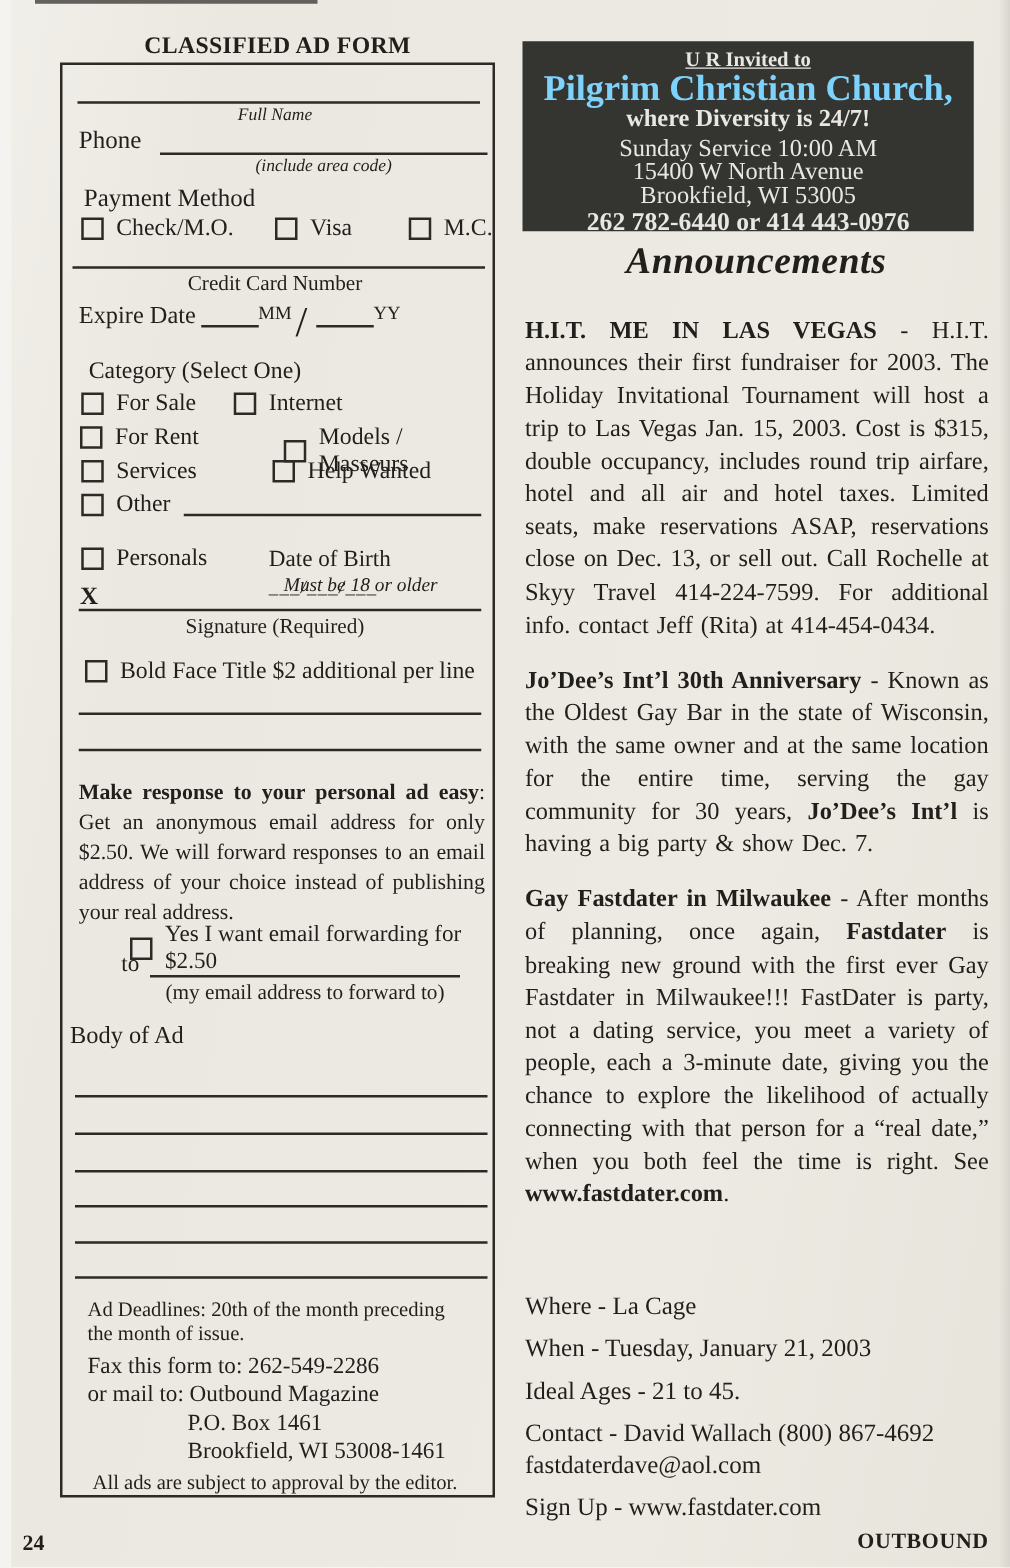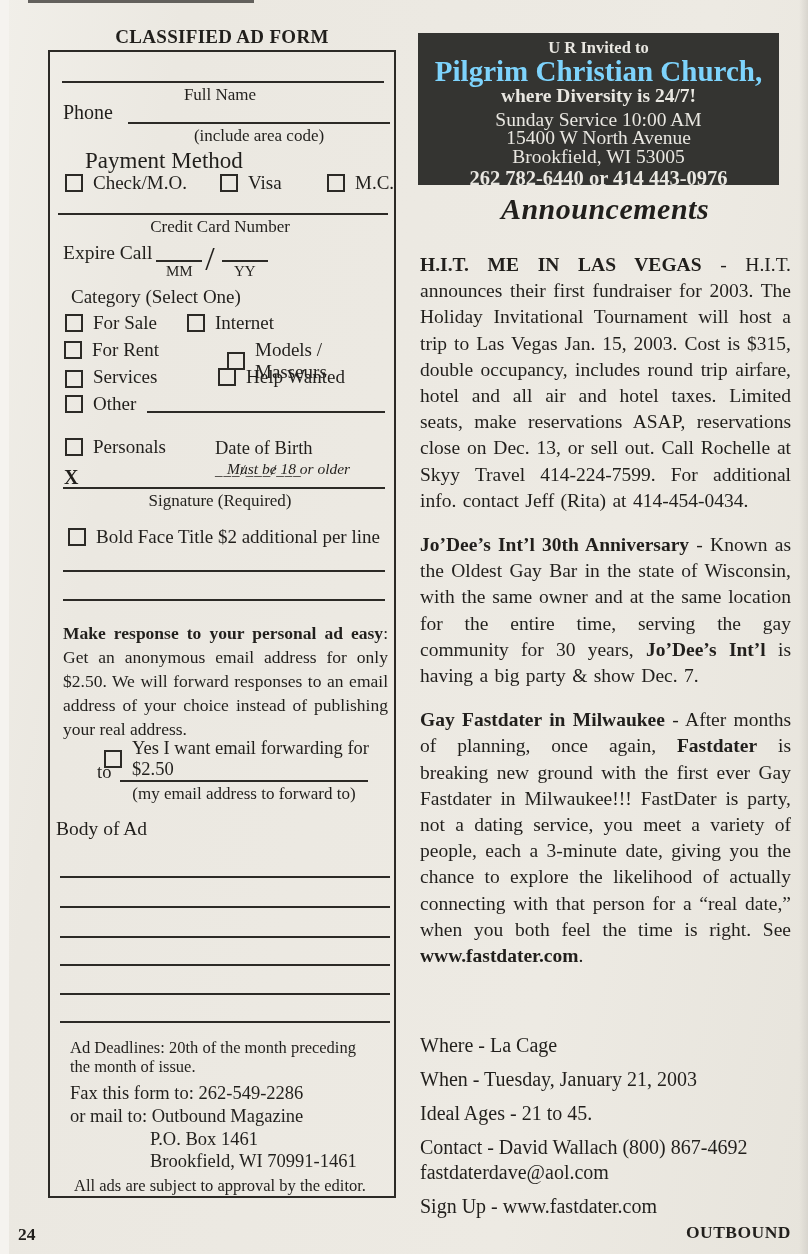--- a/index.html
+++ b/index.html
@@ -17,33 +17,33 @@
   .scan-left { left:0; top:0; width:9px; height:100%; background:#f5f3ef; }
   .scan-right { right:0; top:0; width:9px; height:100%; background:linear-gradient(to right,rgba(0,0,0,0),#d8d5ce); }
 
   
   .form-title { left:48px; top:26px; width:348px; text-align:center; font-weight:bold; font-size:19px; letter-spacing:.3px; }
   .form-box { left:48px; top:50px; width:348px; height:1148px; border:2px solid #2c2a26; }
   .rule { border-bottom:2px solid #2c2a26; height:0; }
   .cb { display:inline-block; width:18px; height:18px; border:2px solid #2c2a26; background:transparent; flex:0 0 auto; }
   .opt { display:flex; align-items:center; gap:10px; }
   .lbl { font-size:19px; }
-  .small { font-size:17px; }
+  .small { font-size:14px;font-style:italic; }
   .center { text-align:center; }
   .expire-row { display:flex; align-items:flex-start; }
-  .blank-col { display:flex; flex-direction:column; align-items:center; margin-left:4px; }
+  .blank-col { display:flex; flex-direction:row; margin-left:4px; }
   .blank { width:46px; height:20px; border-bottom:2px solid #2c2a26; }
   .sub { font-size:15px; margin-top:1px; }
   .slash { font-size:34px; line-height:30px; margin:0 3px; transform:translateY(2px); }
   .resp { font-size:17.5px; line-height:24px; text-align:justify; }
   .fax { font-size:18.5px; line-height:22.5px; }
 
   
   .church { left:418px; top:33px; width:361px; height:152px; background:#343431; color:#e9e7e1; text-align:center; padding-top:5px; }
-  .church .l1 { font-size:16.5px; font-weight:bold; line-height:19px; }
+  .church .l1 { font-size:16.5px; font-weight:bold; line-height:19px;text-decoration:underline; }
   .church .l2 { font-size:29px; font-weight:bold; line-height:29px; color:#7dd3fc; }
   .church .l3 { font-size:19.5px; font-weight:bold; line-height:20px; }
   .church .l4 { font-size:19.5px; line-height:19px; margin-top:4px; }
   .church .l5,.church .l6 { font-size:19.5px; line-height:18.5px; }
   .church .l7 { font-size:20.5px; font-weight:bold; line-height:22px; margin-top:1px; }
   .ann-head { left:420px; top:192px; width:370px; text-align:center; font-size:30px; font-weight:bold; font-style:italic; letter-spacing:.5px; }
   .ann-wrap { left:420px; top:252px; width:371px; }
   .ann-wrap p { font-size:19.5px; line-height:26.2px; text-align:justify; margin:0 0 18px 0; word-spacing:1.5px; }
   .details { left:420px; top:1034px; width:371px; }
   .detail { font-size:20px; line-height:23px; margin-bottom:11px; }
@@ -62,60 +62,60 @@
 
 <div class="abs form-box">
 
   <div class="abs rule" style="left:12px;top:29px;width:322px;"></div>
   <div class="abs small center" style="left:0;top:33px;width:340px;">Full Name</div>
 
   <span class="abs" style="left:13px;top:49px;font-size:20px;">Phone</span>
   <div class="abs rule" style="left:78px;top:70px;width:262px;"></div>
   <div class="abs small center" style="left:78px;top:74px;width:262px;">(include area code)</div>
 
-  <span class="abs" style="left:35px;top:96px;font-size:23px;">Payment Method</span>
+  <span class="abs" style="left:17px;top:96px;font-size:20px;">Payment Method</span>
   <span class="abs opt" style="left:15px;top:120px;">
     <span class="cb"></span>
     <span class="lbl">Check/M.O.</span>
   </span>
   <span class="abs opt" style="left:170px;top:120px;">
     <span class="cb"></span>
     <span class="lbl">Visa</span>
   </span>
   <span class="abs opt" style="left:277px;top:120px;">
     <span class="cb"></span>
     <span class="lbl">M.C.</span>
   </span>
 
   <div class="abs rule" style="left:8px;top:161px;width:330px;"></div>
   <div class="abs center" style="left:0;top:165px;width:340px;font-size:17px;">Credit Card Number</div>
 
   <div class="abs expire-row" style="left:13px;top:190px;">
-    <span class="lbl" style="font-size:19.5px;">Expire Call</span>
+    <span class="lbl" style="font-size:19.5px;">Expire Date</span>
     <span class="blank-col">
       <span class="blank"></span>
       <span class="sub">MM</span>
     </span>
     <span class="slash">/</span>
     <span class="blank-col">
       <span class="blank"></span>
       <span class="sub">YY</span>
     </span>
   </div>
 
   <span class="abs" style="left:21px;top:234px;font-size:19px;">Category (Select One)</span>
   <span class="abs opt" style="left:15px;top:260px;">
     <span class="cb"></span>
     <span class="lbl">For Sale</span>
   </span>
   <span class="abs opt" style="left:14px;top:287px;">
     <span class="cb"></span>
     <span class="lbl">For Rent</span>
   </span>
-  <span class="abs opt" style="left:15px;top:314px;align-items:flex-end;">
+  <span class="abs opt" style="left:15px;top:314px;">
     <span class="cb"></span>
     <span class="lbl">Services</span>
   </span>
   <span class="abs opt" style="left:15px;top:341px;">
     <span class="cb"></span>
     <span class="lbl">Other</span>
   </span>
   <div class="abs rule" style="left:97px;top:359px;width:238px;"></div>
   <span class="abs opt" style="left:137px;top:260px;">
     <span class="cb"></span>
@@ -167,21 +167,21 @@
   <div class="abs rule" style="left:10px;top:854px;width:330px;"></div>
   <div class="abs rule" style="left:10px;top:884px;width:330px;"></div>
   <div class="abs rule" style="left:10px;top:912px;width:330px;"></div>
   <div class="abs rule" style="left:10px;top:941px;width:330px;"></div>
   <div class="abs rule" style="left:10px;top:969px;width:330px;"></div>
 
   <div class="abs" style="left:20px;top:986px;width:304px;font-size:16.5px;line-height:19px;">Ad Deadlines: 20th of the month preceding the month of issue.</div>
   <div class="abs fax" style="left:20px;top:1030px;">Fax this form to: 262-549-2286</div>
   <div class="abs fax" style="left:20px;top:1053px;">or mail to: Outbound Magazine</div>
   <div class="abs fax" style="left:100px;top:1076px;">P.O. Box 1461</div>
-  <div class="abs fax" style="left:100px;top:1098px;">Brookfield, WI 70991-1461</div>
+  <div class="abs fax" style="left:100px;top:1098px;">Brookfield, WI 53008-1461</div>
   <div class="abs center" style="left:0;top:1124px;width:340px;font-size:16.5px;">All ads are subject to approval by the editor.</div>
 </div>
 
 <div class="abs church">
   <div class="l1">U R Invited to</div>
   <div class="l2">Pilgrim Christian Church,</div>
   <div class="l3">where Diversity is 24/7!</div>
   <div class="l4">Sunday Service 10:00 AM</div>
   <div class="l5">15400 W North Avenue</div>
   <div class="l6">Brookfield, WI 53005</div>

